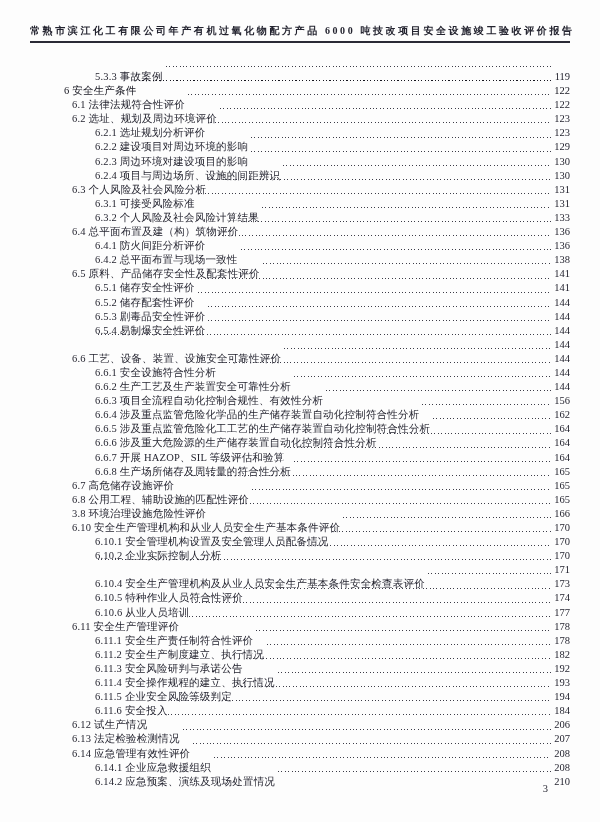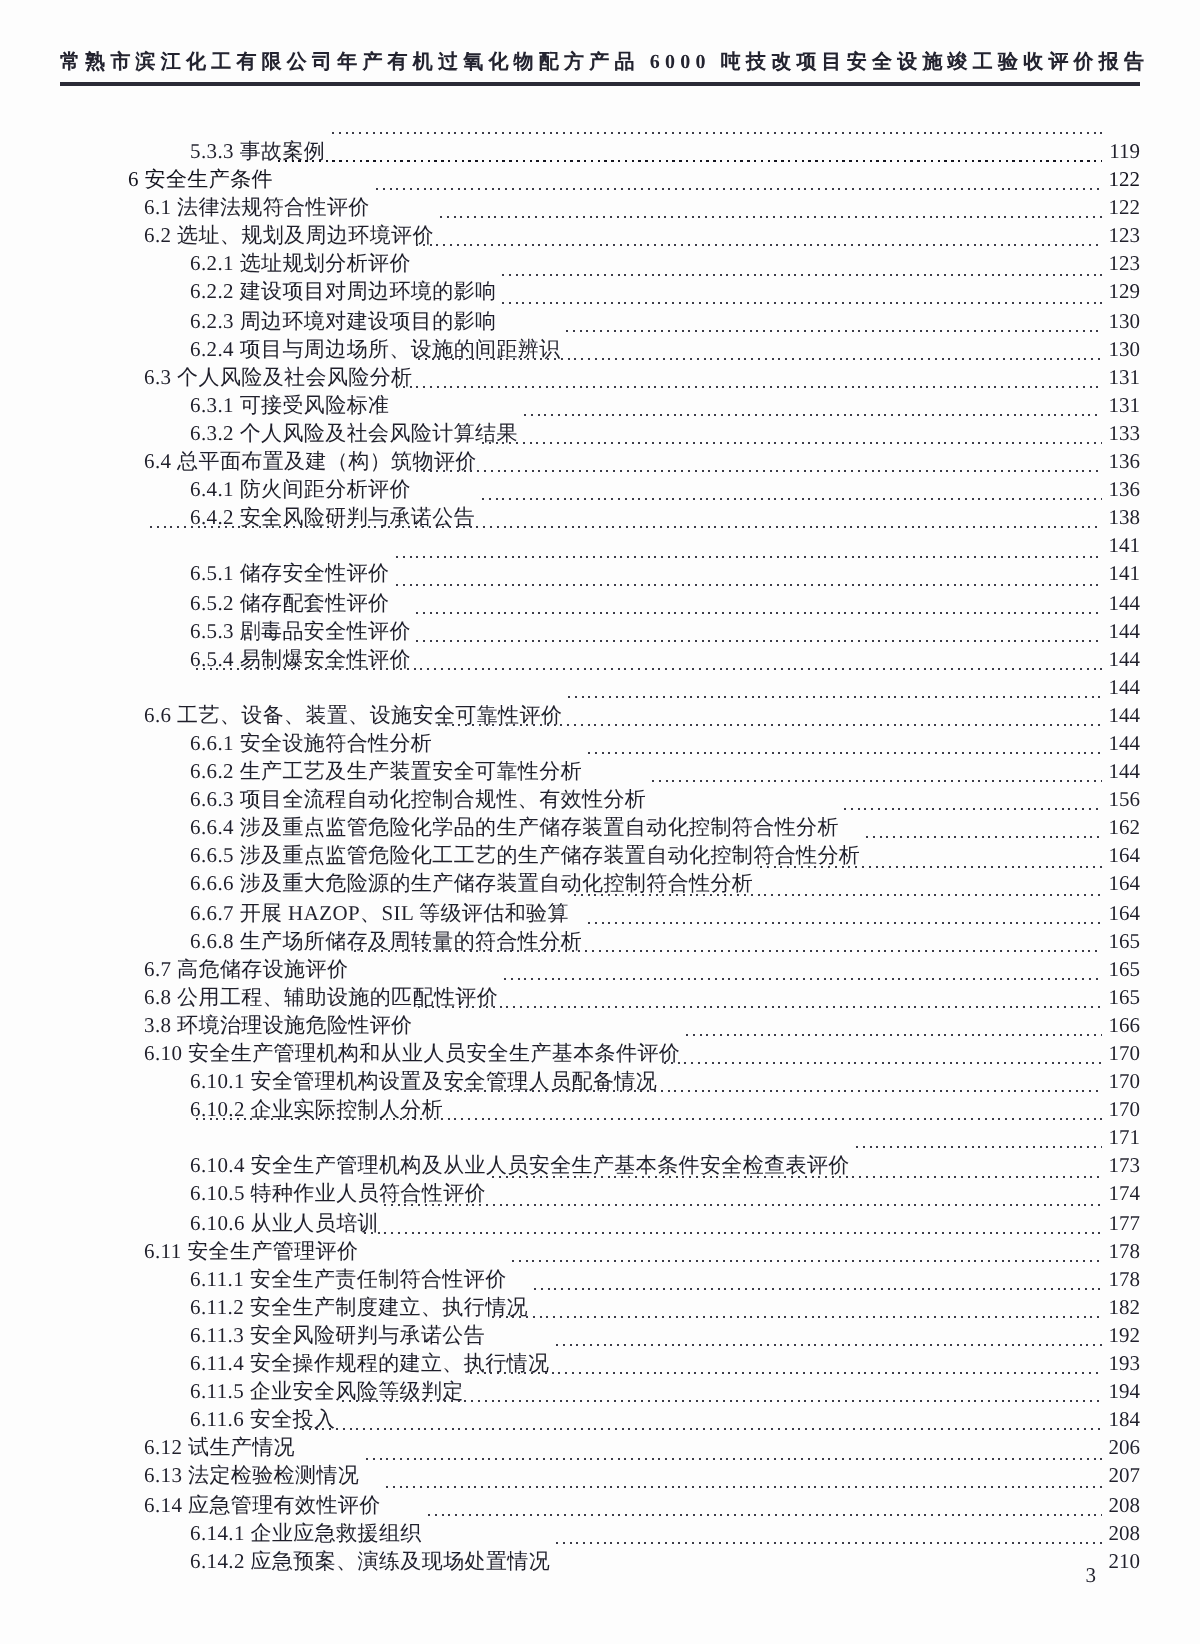--- a/index.html
+++ b/index.html
@@ -135,25 +135,26 @@
       <span class="toc-title">6.4 总平面布置及建（构）筑物评价</span>
       <span class="toc-leader"></span>
       <span class="toc-page">136</span>
     </div>
       <div class="toc-row lvl3">
       <span class="toc-title">6.4.1 防火间距分析评价</span>
       <span class="toc-leader"></span>
       <span class="toc-page">136</span>
     </div>
       <div class="toc-row lvl3">
-      <span class="toc-title">6.4.2 安全风险研判与承诺公告</span>
+      <span class="toc-title">6.4.2 总平面布置与现场一致性</span>
       <span class="toc-leader"></span>
       <span class="toc-page">138</span>
     </div>
       <div class="toc-row lvl2">
+      <span class="toc-title">6.5 原料、产品储存安全性及配套性评价</span>
       <span class="toc-leader"></span>
       <span class="toc-page">141</span>
     </div>
       <div class="toc-row lvl3">
       <span class="toc-title">6.5.1 储存安全性评价</span>
       <span class="toc-leader"></span>
       <span class="toc-page">141</span>
     </div>
       <div class="toc-row lvl3">
       <span class="toc-title">6.5.2 储存配套性评价</span>

